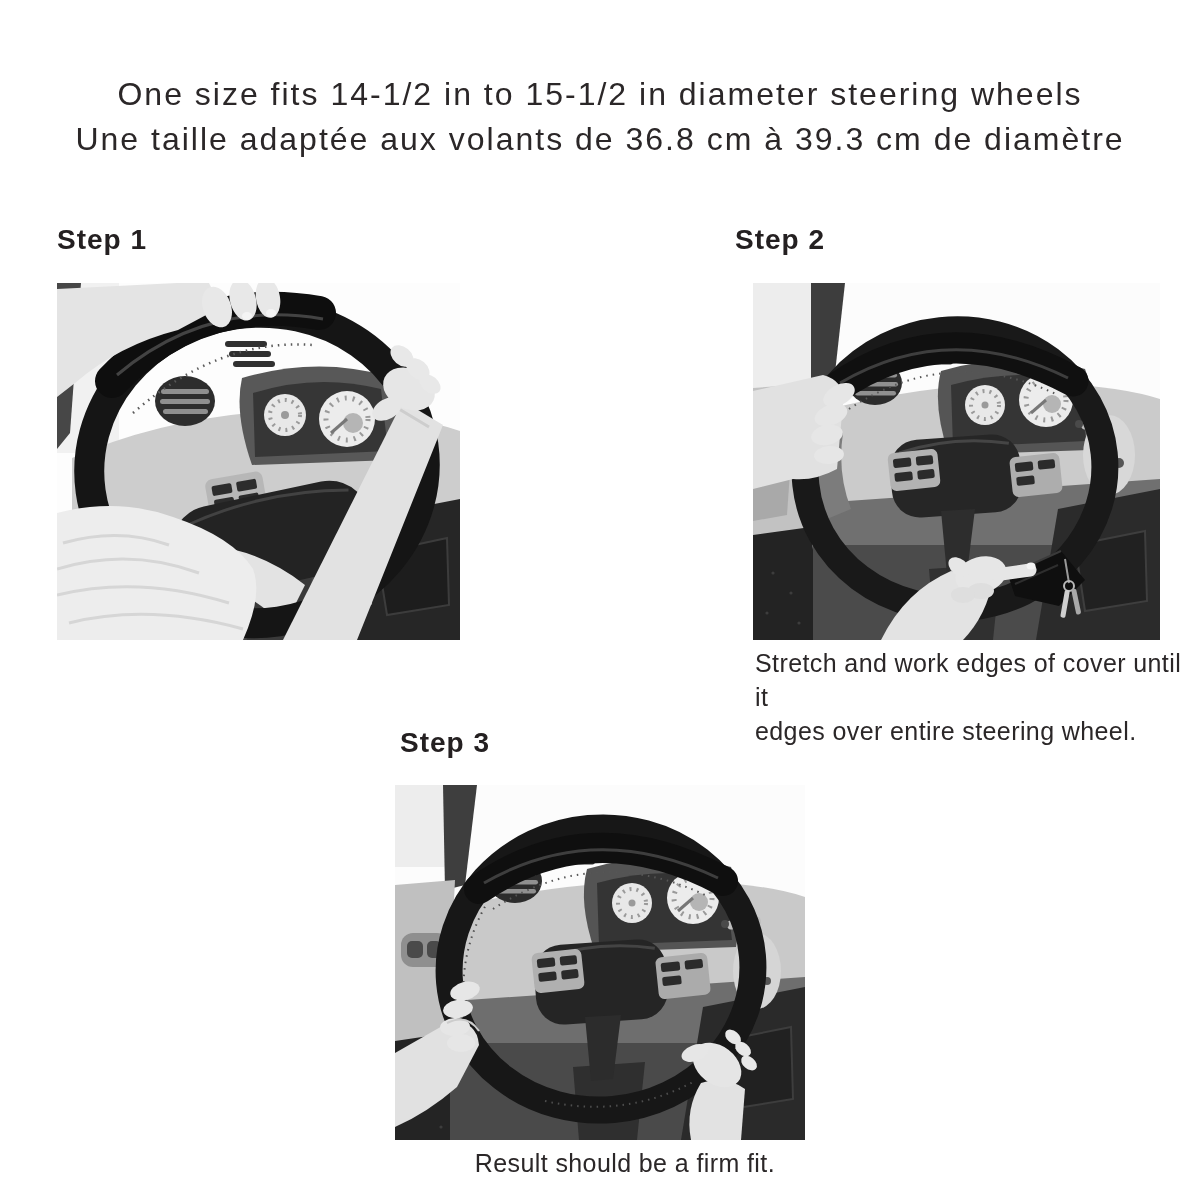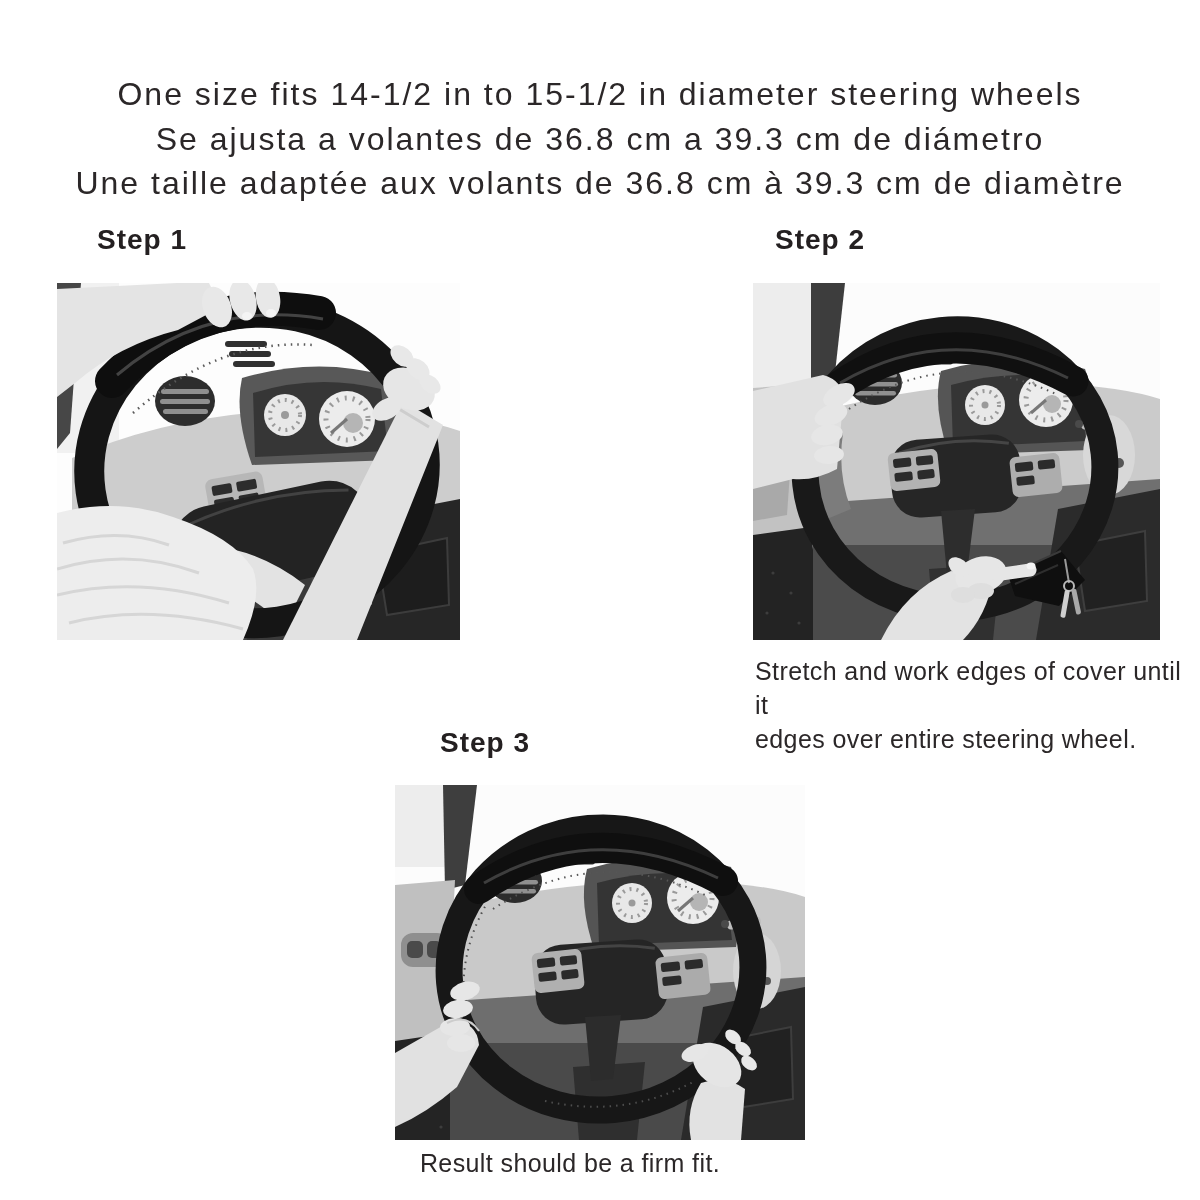--- a/index.html
+++ b/index.html
@@ -1,33 +1,32 @@
 <!DOCTYPE html>
 <html><head>
 <meta charset="utf-8">
 <style>
   html,body{margin:0;padding:0;background:#ffffff;}
   .canvas{position:relative;width:1180px;height:1200px;background:#ffffff;overflow:hidden;
           font-family:"Liberation Sans","DejaVu Sans",sans-serif;color:#2b2728;}
   .header{position:absolute;top:72px;left:0;width:1200px;text-align:center;
           font-size:32px;line-height:44.5px;letter-spacing:2px;color:#2b2728;}
-  .step-label{position:absolute;font-size:28px;font-weight:bold;letter-spacing:1px;color:#242021;margin-left:40px;}
+  .step-label{position:absolute;font-size:28px;font-weight:bold;letter-spacing:1px;color:#242021;}
   .photo{position:absolute;background:#fbfbfb;}
   .photo svg{display:block;width:100%;height:100%;}
   .caption{position:absolute;font-size:25px;line-height:34px;letter-spacing:.4px;color:#2b2728;}
-  .caption-center{text-align:center;}
+  .caption-center{text-align:right;}
 </style>
 </head>
 <body>
 
 <div class="canvas">
 
   <div class="header">
     <div>One size fits 14-1/2 in to 15-1/2 in diameter steering wheels</div>
-    <div>Se ajusta a volantes de 36.8 cm a 39.3 cm de diámetro</div>
     <div>Une taille adaptée aux volants de 36.8 cm à 39.3 cm de diamètre</div>
   </div>
 
   <div class="step-label" style="left:57px;top:224px;">Step 1</div>
   <div class="photo" style="left:57px;top:283px;width:403px;height:357px;">
     <svg viewBox="0 0 403 357" xmlns="http://www.w3.org/2000/svg">
       <rect width="403" height="357" fill="#fdfdfd"></rect>
       <g>
         <rect x="0" y="0" width="62" height="170" fill="#f1f1f1"></rect>
         <polygon points="0,0 24,0 13,150 0,166" fill="#474747"></polygon>
@@ -220,21 +219,21 @@
         <path d="M128,357 Q152,308 198,288 L240,296 Q234,332 210,357 Z" fill="#e3e3e3"></path>
         <ellipse cx="228" cy="292" rx="26" ry="18" transform="rotate(-15 228 292)" fill="#e6e6e6"></ellipse>
         <rect x="238" y="286" width="46" height="13" rx="6.5" fill="#e6e6e6" transform="rotate(-8 238 293)"></rect>
         <ellipse cx="278" cy="283" rx="4.5" ry="3.5" fill="#f3f3f3"></ellipse>
         <ellipse cx="228" cy="308" rx="13" ry="8" fill="#dedede"></ellipse>
         <ellipse cx="210" cy="312" rx="12" ry="8" fill="#dedede"></ellipse>
         <ellipse cx="206" cy="284" rx="12" ry="8" transform="rotate(40 206 284)" fill="#e6e6e6"></ellipse>
       </g>
     </svg>
   </div>
-  <div class="caption" style="left:755px;top:646px;width:430px;margin-top:8px;">
+  <div class="caption" style="left:755px;top:646px;width:430px;">
     <div>Stretch and work edges of cover until it</div>
     <div>edges over entire steering wheel.</div>
   </div>
 
   <div class="step-label" style="left:400px;top:727px;">Step 3</div>
   <div class="photo" style="left:395px;top:785px;width:410px;height:355px;">
     <svg viewBox="0 0 410 355" xmlns="http://www.w3.org/2000/svg">
       <rect width="410" height="355" fill="#fcfcfc"></rect>
       <g>
         <rect x="0" y="0" width="60" height="82" fill="#ededed"></rect>

